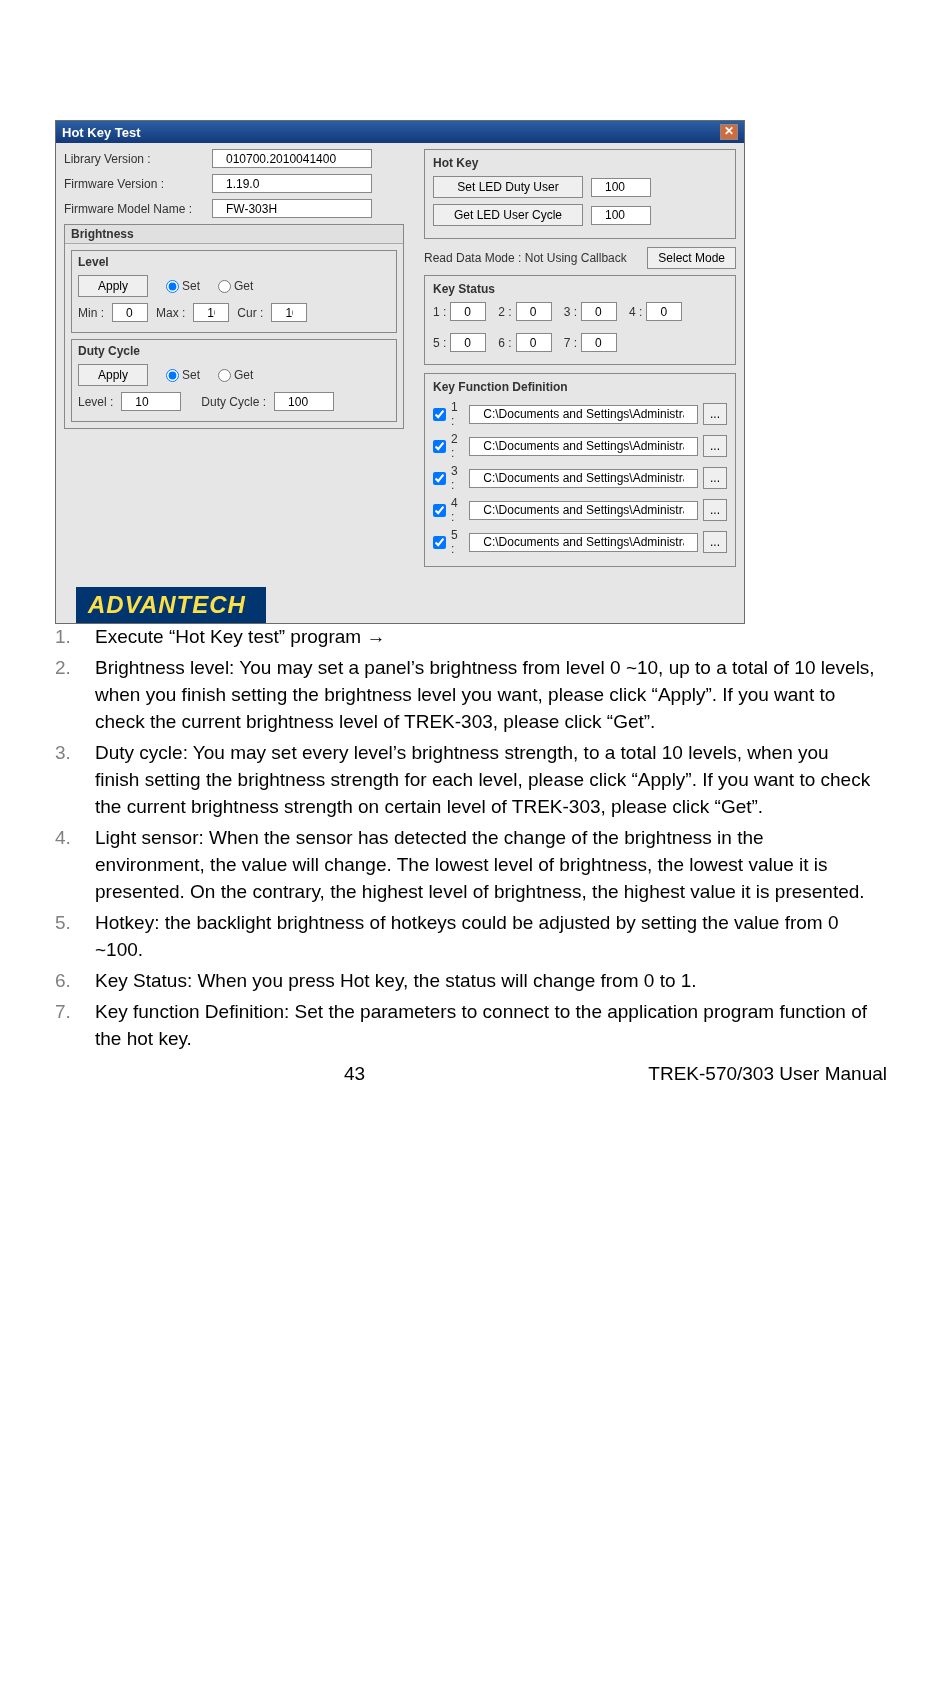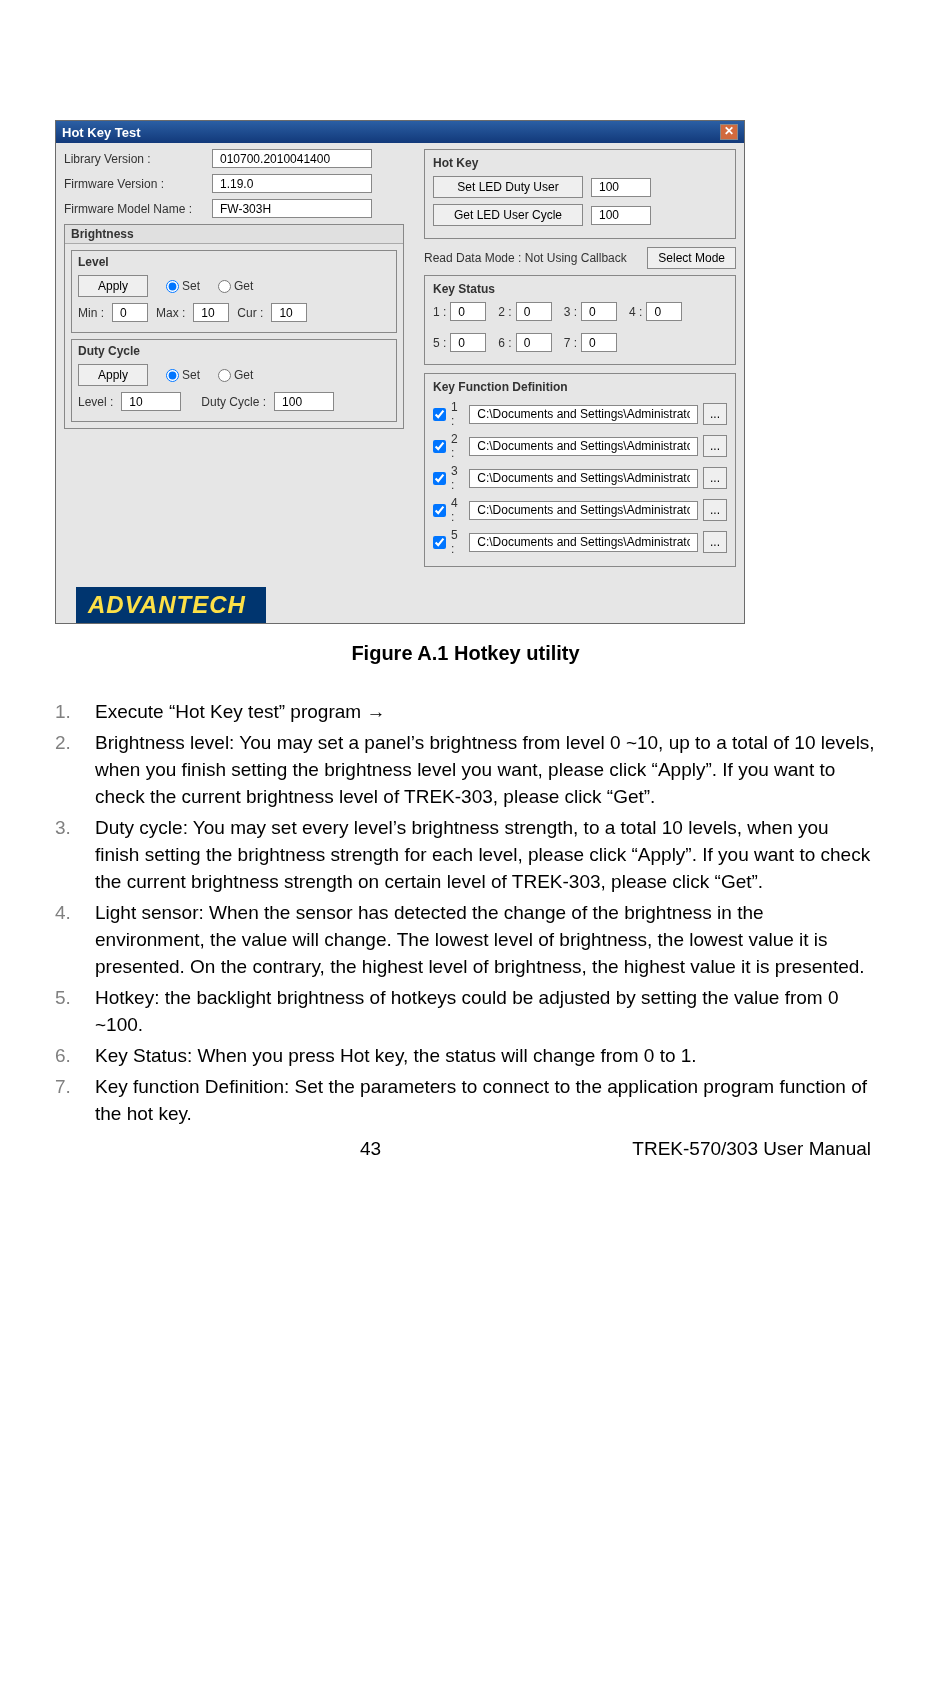--- a/index.html
+++ b/index.html
@@ -50,21 +50,21 @@
   }
   .left-col { flex: 0 0 340px; }
   .right-col { flex: 1; }
   .row-field {
     display: flex; align-items: center; margin-bottom: 6px;
     gap: 8px;
   }
   .row-field label { width: 140px; }
   .txtbox {
     border: 1px solid #888; background: #fff;
-    height: 19px; font-size: 12px; padding: 1px 7px;
+    height: 19px; font-size: 12px; padding: 1px 13px;
   }
   .txtbox.sm { width: 36px; }
   .txtbox.md { width: 60px; }
   .txtbox.lg { width: 160px; }
   .txtbox.xl { width: 230px; }
   .groupbox {
     border: 1px solid #888;
     margin-bottom: 10px;
     background: #e6e6e6;
   }
@@ -133,21 +133,21 @@
     position: absolute;
     left: 0;
     color: #808080;
     font-size: 19px;
   }
   
   .page-footer {
     display: flex;
     justify-content: space-between;
     font-size: 19px;
-    padding: 0 60px;
+    padding: 0 44px;
     position: absolute;
     bottom: 32px;
     width: 100%;
   }
   .page-footer .pnum { margin-left: 300px; }
 </style>
 </head>
 <body>
 
 <div class="page">
@@ -307,21 +307,20 @@
                 <input class="txtbox xl" value="C:\Documents and Settings\Administrator\Des" style="">
                 <button class="btn dots-btn">...</button>
               </div>
             </div>
         </div>
       </div>
     </div>
     <div class="advantech-bar">ADVANTECH</div>
   </div>
 
-  <div class="figure-caption">Figure A.1 Hotkey utility</div>
 
   <ol class="steps" id="steps-list">
       <li>Execute “Hot Key test” program →</li>
       <li>Brightness level: You may set a panel’s brightness from level 0 ~10, up to a total of 10 levels, when you finish setting the brightness level you want, please click “Apply”. If you want to check the current brightness level of TREK-303, please click “Get”.</li>
       <li>Duty cycle: You may set every level’s brightness strength, to a total 10 levels, when you finish setting the brightness strength for each level, please click “Apply”. If you want to check the current brightness strength on certain level of TREK-303, please click “Get”.</li>
       <li>Light sensor: When the sensor has detected the change of the brightness in the environment, the value will change. The lowest level of brightness, the lowest value it is presented. On the contrary, the highest level of brightness, the highest value it is presented.</li>
       <li>Hotkey: the backlight brightness of hotkeys could be adjusted by setting the value from 0 ~100.</li>
       <li>Key Status: When you press Hot key, the status will change from 0 to 1.</li>
       <li>Key function Definition: Set the parameters to connect to the application program function of the hot key.</li>
     </ol>

